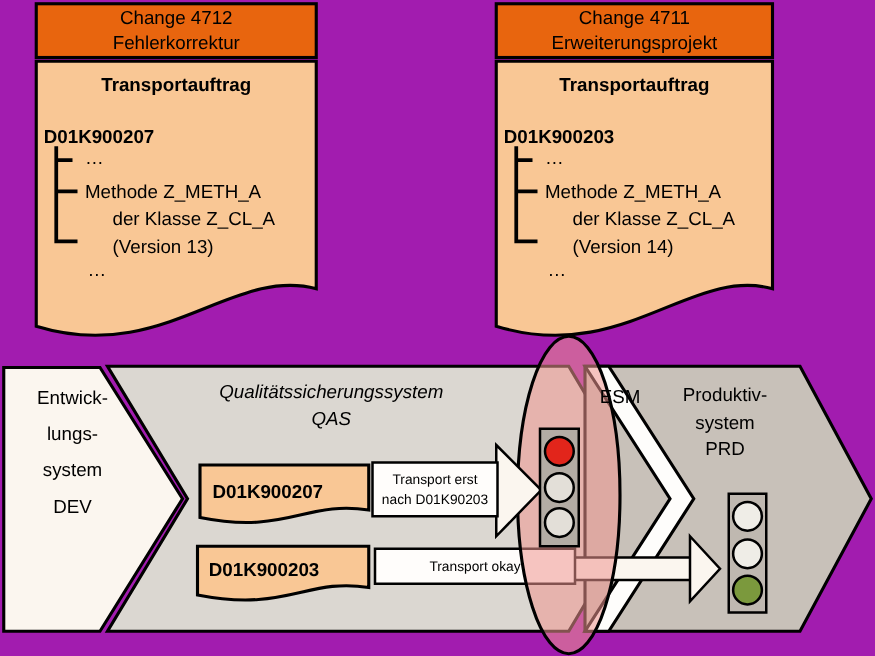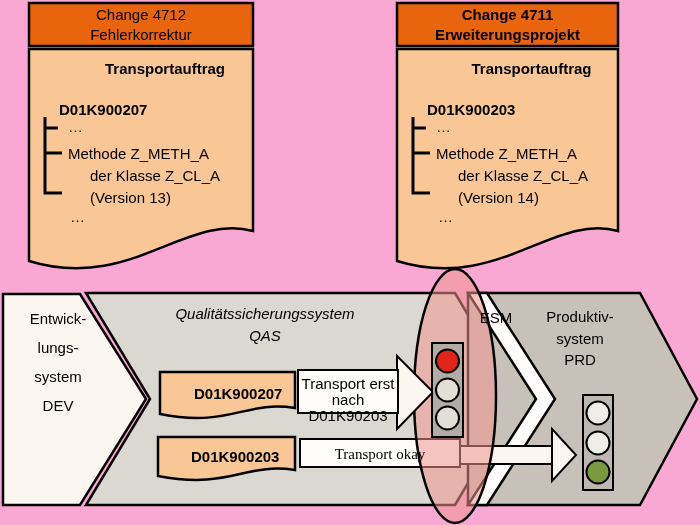--- a/index.html
+++ b/index.html
@@ -1,24 +1,24 @@
 <!DOCTYPE html>
 <html><head>
 <meta charset="utf-8">
 <style>
   html,body{margin:0;padding:0;background:#ffffff;}
   .stage{
-    position:relative;width:700px;height:525px;background:#f9a8d4;
+    position:relative;width:700px;height:525px;background:#a21caf;
     font-family:"Liberation Sans",sans-serif;color:#000;overflow:hidden;
   }
   .stage svg{position:absolute;left:0;top:0;}
   .txt{position:absolute;white-space:pre-line;line-height:21px;font-size:15px;}
   .c{text-align:center;}
-  .b{font-weight:bold;padding-left:24px;}
-  .small{font-size:15px;line-height:16px;}
+  .b{font-weight:bold;}
+  .small{font-size:11px;line-height:16px;}
 </style>
 </head>
 <body>
 
 <div class="stage">
 
   <svg width="700" height="525" viewBox="0 0 700 525">
 
     <rect x="29" y="3" width="224" height="43" stroke="#000" stroke-width="2.5" fill="#E8650E"></rect>
     <rect x="397" y="3" width="221" height="43" stroke="#000" stroke-width="2.5" fill="#E8650E"></rect>
@@ -60,21 +60,21 @@
   <div class="txt c" style="left:31px;top:5px;width:220px;line-height:20px;">Change 4712
 Fehlerkorrektur</div>
   <div class="txt c b" style="left:31px;top:58px;width:220px;">Transportauftrag</div>
   <div class="txt b" style="left:35px;top:99px;">D01K900207</div>
   <div class="txt" style="left:68px;top:116px;">…</div>
   <div class="txt" style="left:68px;top:143px;">Methode Z_METH_A</div>
   <div class="txt" style="left:90px;top:165px;">der Klasse Z_CL_A</div>
   <div class="txt" style="left:90px;top:187px;">(Version 13)</div>
   <div class="txt" style="left:70px;top:206px;">…</div>
 
-  <div class="txt c" style="left:399px;top:5px;width:217px;line-height:20px;font-weight:bold;">Change 4711
+  <div class="txt c" style="left:399px;top:5px;width:217px;line-height:20px;">Change 4711
 Erweiterungsprojekt</div>
   <div class="txt c b" style="left:399px;top:58px;width:217px;">Transportauftrag</div>
   <div class="txt b" style="left:403px;top:99px;">D01K900203</div>
   <div class="txt" style="left:436px;top:116px;">…</div>
   <div class="txt" style="left:436px;top:143px;">Methode Z_METH_A</div>
   <div class="txt" style="left:458px;top:165px;">der Klasse Z_CL_A</div>
   <div class="txt" style="left:458px;top:187px;">(Version 14)</div>
   <div class="txt" style="left:438px;top:206px;">…</div>
 
   <div class="txt c" style="left:6px;top:304px;width:104px;line-height:29px;">Entwick-
@@ -85,15 +85,15 @@
 QAS</div>
   <div class="txt c" style="left:425px;top:307px;width:60px;margin-left:41px;">ESM</div>
   <div class="txt c" style="left:530px;top:306px;width:100px;line-height:21.5px;">Produktiv-
 system
 PRD</div>
 
   <div class="txt b" style="left:170px;top:383px;">D01K900207</div>
   <div class="txt b" style="left:167px;top:446px;">D01K900203</div>
   <div class="txt c small" style="left:299px;top:376px;width:98px;">Transport erst
 nach D01K90203</div>
-  <div class="txt c small" style="left:301px;top:446px;width:158px;font-family:Liberation Serif, serif;">Transport okay</div>
+  <div class="txt c small" style="left:301px;top:446px;width:158px;">Transport okay</div>
 
 </div>
 
 </body></html>

